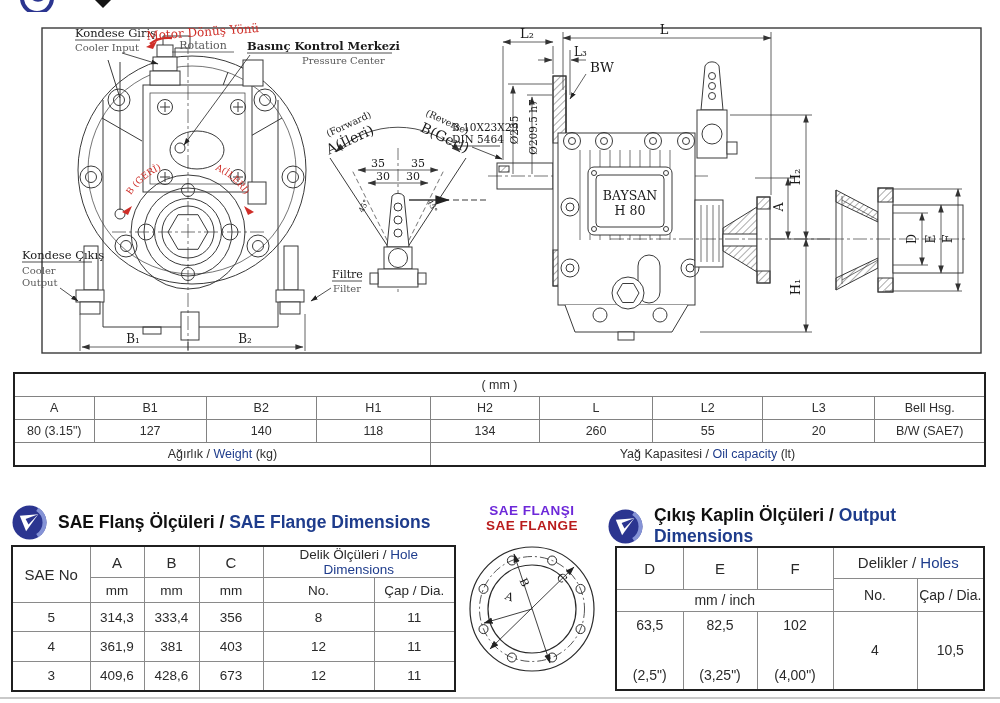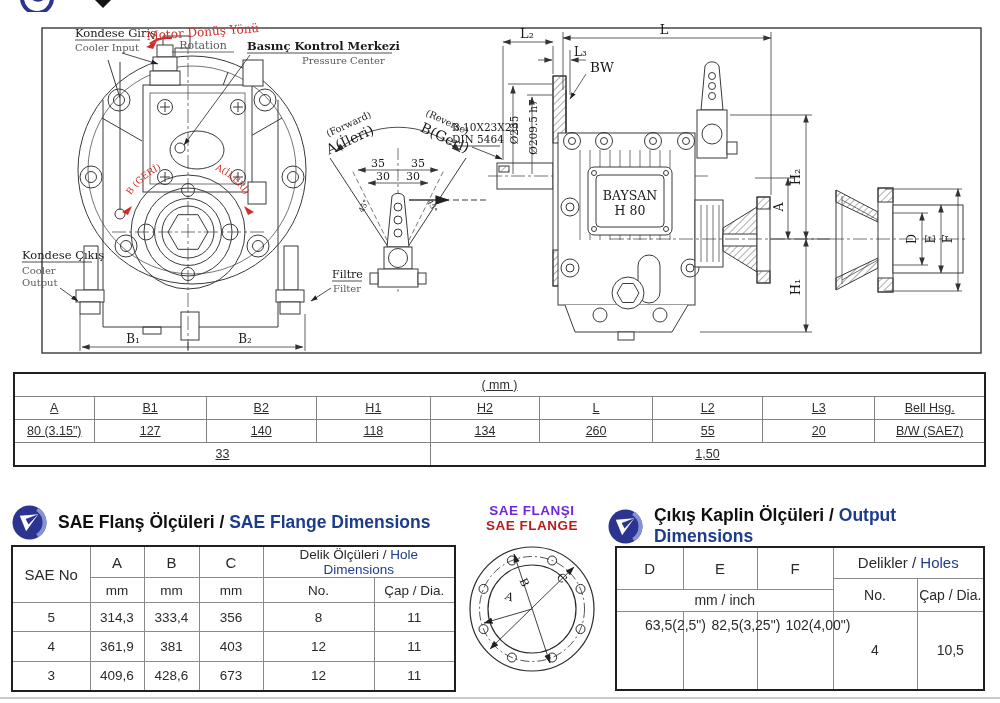--- a/index.html
+++ b/index.html
@@ -5,33 +5,33 @@
   html,body{margin:0;padding:0;background:#fff;}
   #page{position:relative;width:1000px;height:703px;background:#fff;overflow:hidden;
         font-family:"Liberation Sans",sans-serif;}
   svg text{user-select:none;}
   .ts{font-family:"DejaVu Serif",serif;fill:#1a1a1a;}
   .tg{fill:#5a5a5a;}
   .red{fill:#cf2e28;}
   
   .mmtbl{position:absolute;left:13px;top:372px;width:973px;border-collapse:collapse;
          table-layout:fixed;font:12.5px "Liberation Sans",sans-serif;color:#2e2e2e;
-         text-align:center;border:2px solid #1f1f1f;text-decoration:underline;}
+         text-align:center;border:2px solid #1f1f1f;}
   .mmtbl td{border:1px solid #828282;height:22px;padding:0;}
   .bl{color:#1e3c8c;}
   
   .spec{position:absolute;border-collapse:collapse;table-layout:fixed;
         font-family:"Liberation Sans",sans-serif;color:#2a2a2a;text-align:center;
         border:2px solid #1f1f1f;}
   .spec td{border:1px solid #8a8a8a;padding:0;}
   .saetbl{left:11px;top:545px;width:443px;font-size:13.5px;}
   .outtbl{left:615px;top:546px;width:368px;font-size:14px;}
   .h-big{font-size:15px;}
-  .twoLine{display:flex;flex-direction:row;justify-content:space-between;
-           height:66px;padding:5px 0 6px 0;margin-left:28px;}
+  .twoLine{display:flex;flex-direction:column;justify-content:space-between;
+           height:66px;padding:5px 0 6px 0;}
   
   .sec-head{position:absolute;display:flex;align-items:center;gap:11px;
             font:bold 17.5px "Liberation Sans",sans-serif;color:#101010;}
   .sec-head .en{color:#1e3c8c;}
   .mid-title{position:absolute;left:455px;top:503px;width:154px;text-align:center;
              font:bold 13.5px "Liberation Sans",sans-serif;letter-spacing:.5px;line-height:15px;}
   .mid-title .tr{color:#6d28d9;}
   .mid-title .en{color:#b91c1c;}
   .divider{position:absolute;left:0;top:697px;width:1000px;height:2px;background:#c9c9c9;}
 </style>
@@ -419,22 +419,26 @@
       <td>127</td>
       <td>140</td>
       <td>118</td>
       <td>134</td>
       <td>260</td>
       <td>55</td>
       <td>20</td>
       <td>B/W (SAE7)</td>
     </tr>
     <tr>
-      <td colspan="4">33</td>
-      <td colspan="5">1,50</td>
+      <td colspan="4">
+        <span>Ağırlık / </span><span class="bl">Weight</span><span> (kg)</span>
+      </td>
+      <td colspan="5">
+        <span>Yağ Kapasitesi / </span><span class="bl">Oil capacity</span><span> (lt)</span>
+      </td>
     </tr>
   </tbody>
     </table>
 
   <div class="sec-head" style="left:12px;top:505px;">
     <svg width="35" height="35" viewBox="0 0 36 36">
       <circle cx="18" cy="18" r="17.5" fill="#2b3590"></circle>
       <path d="M26,4.5 A16,16 0 0 1 26,31.5" stroke="#8593d6" stroke-width="4" fill="none"></path>
       <polygon points="8,11 27,9.5 14.5,27" fill="#fff"></polygon>
       <polygon points="14,14.5 27,9.5 17,20" fill="#2b3590"></polygon>

